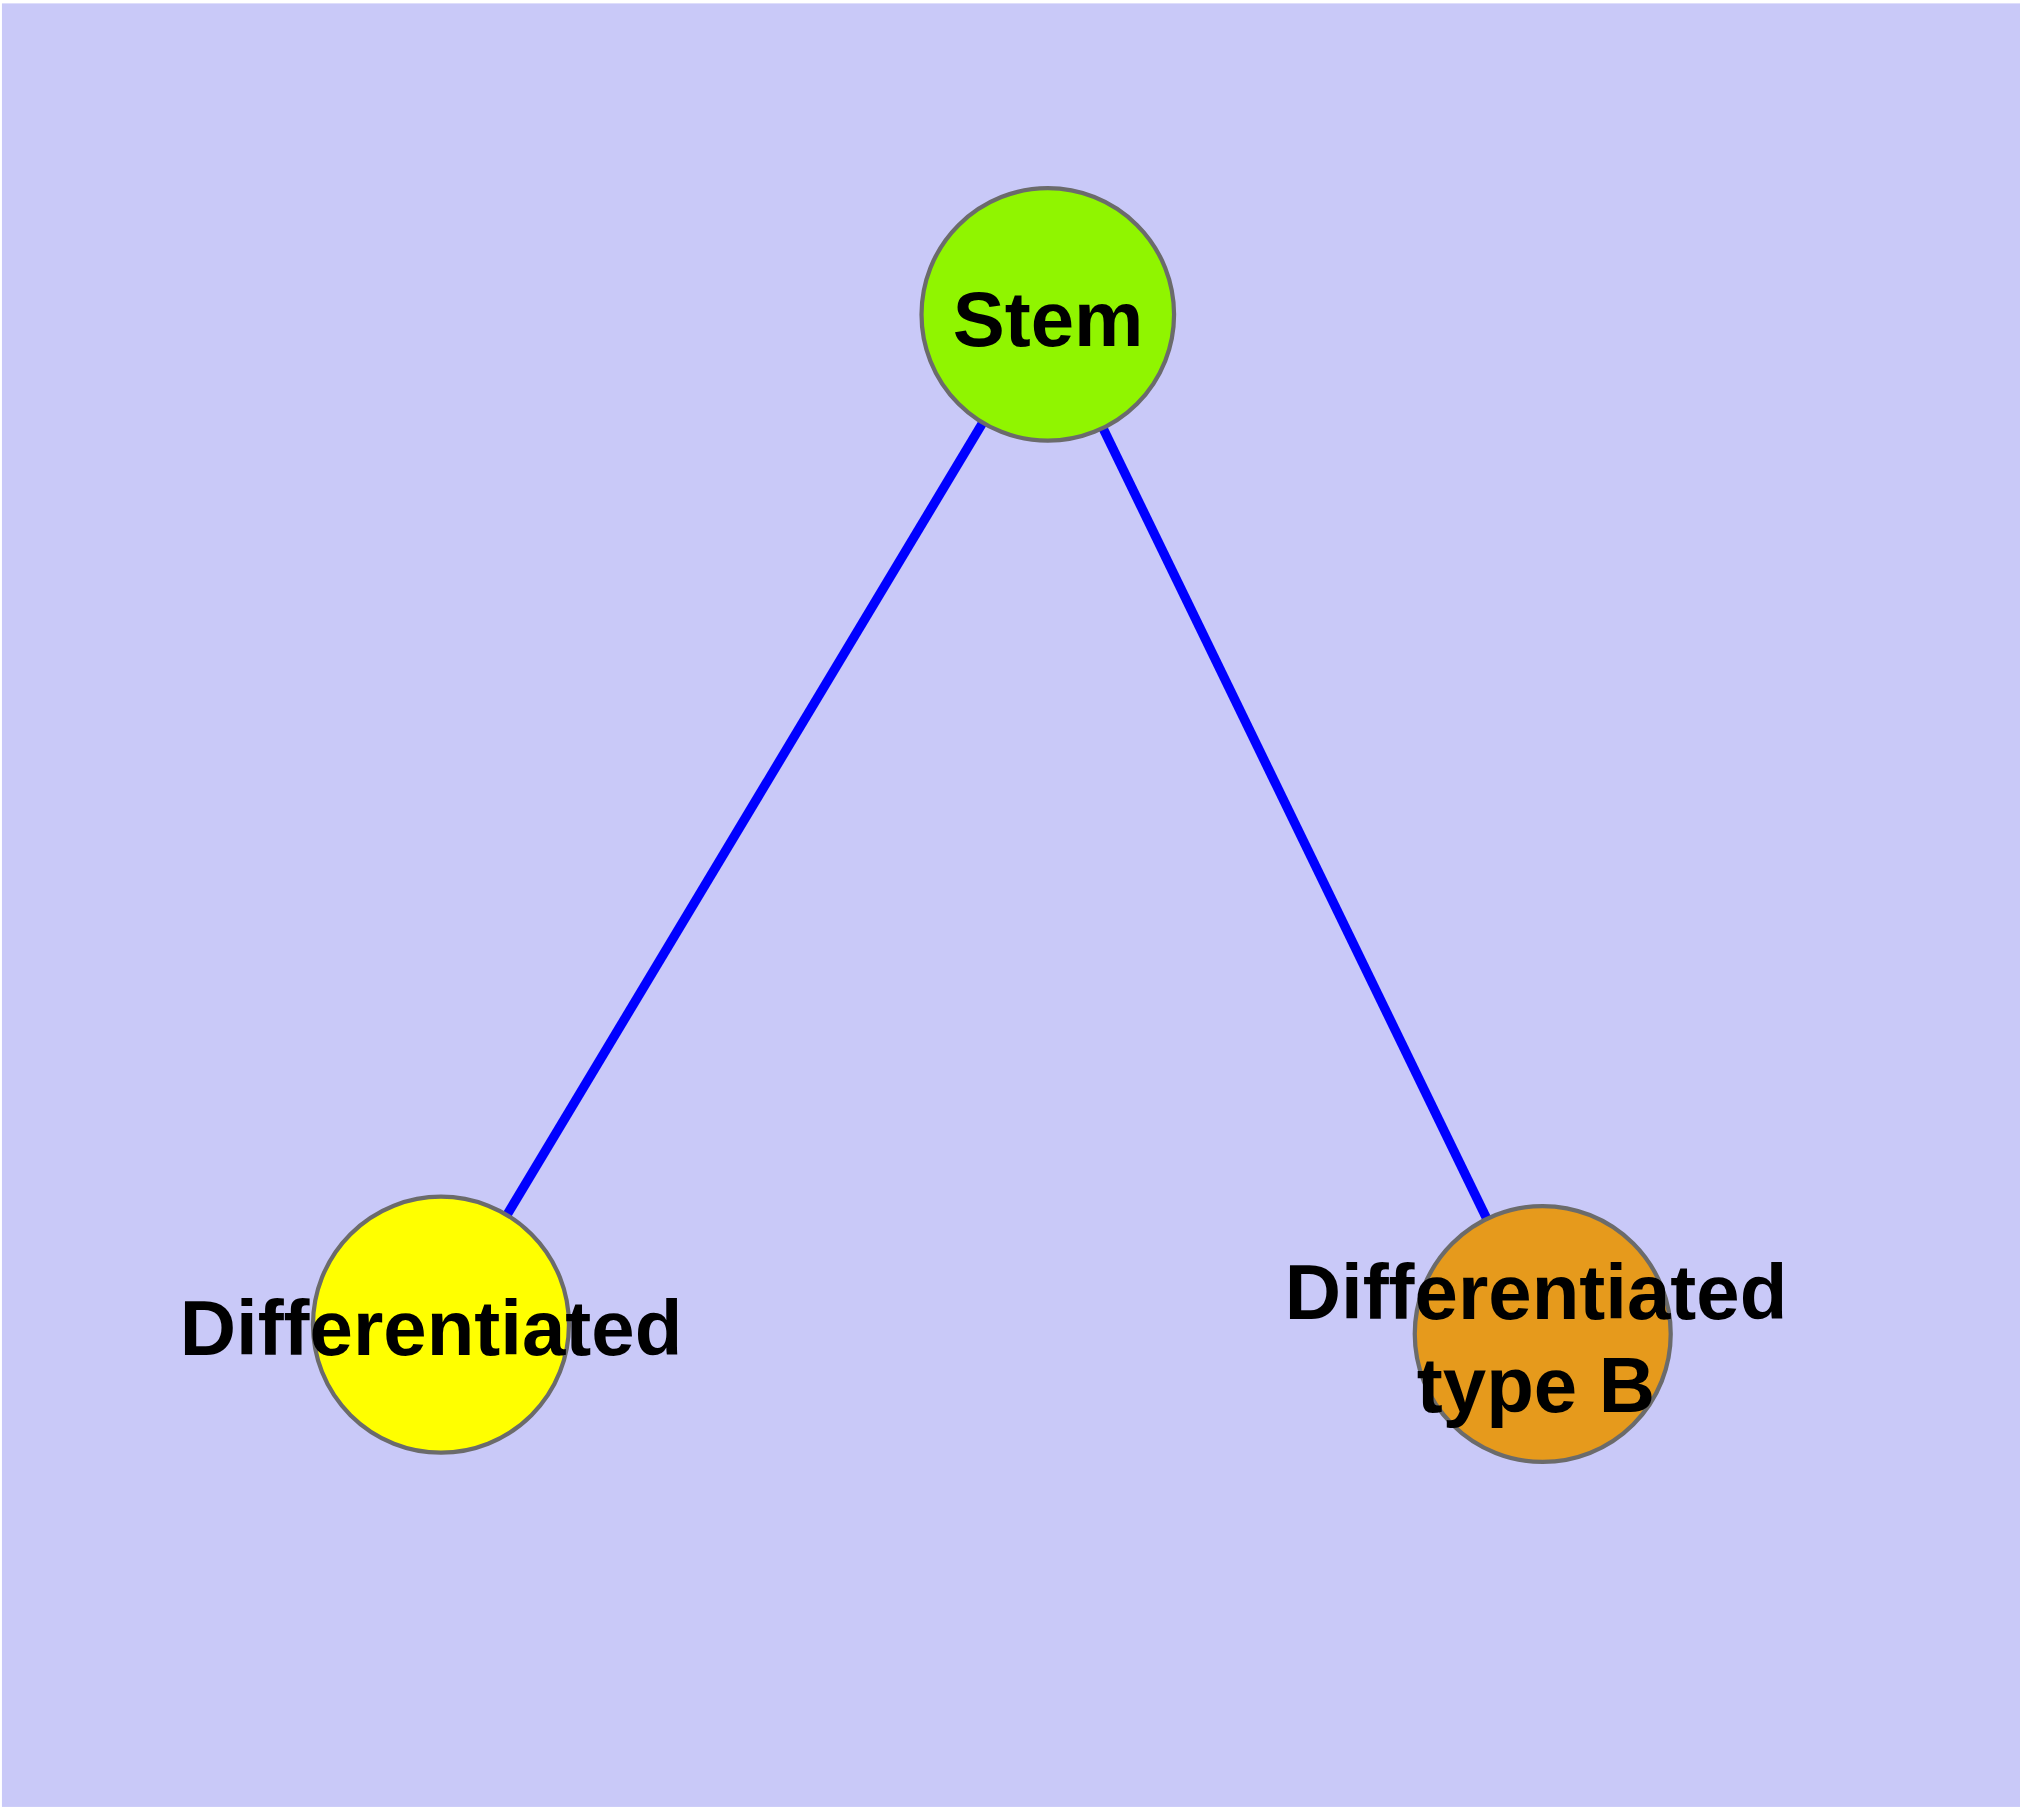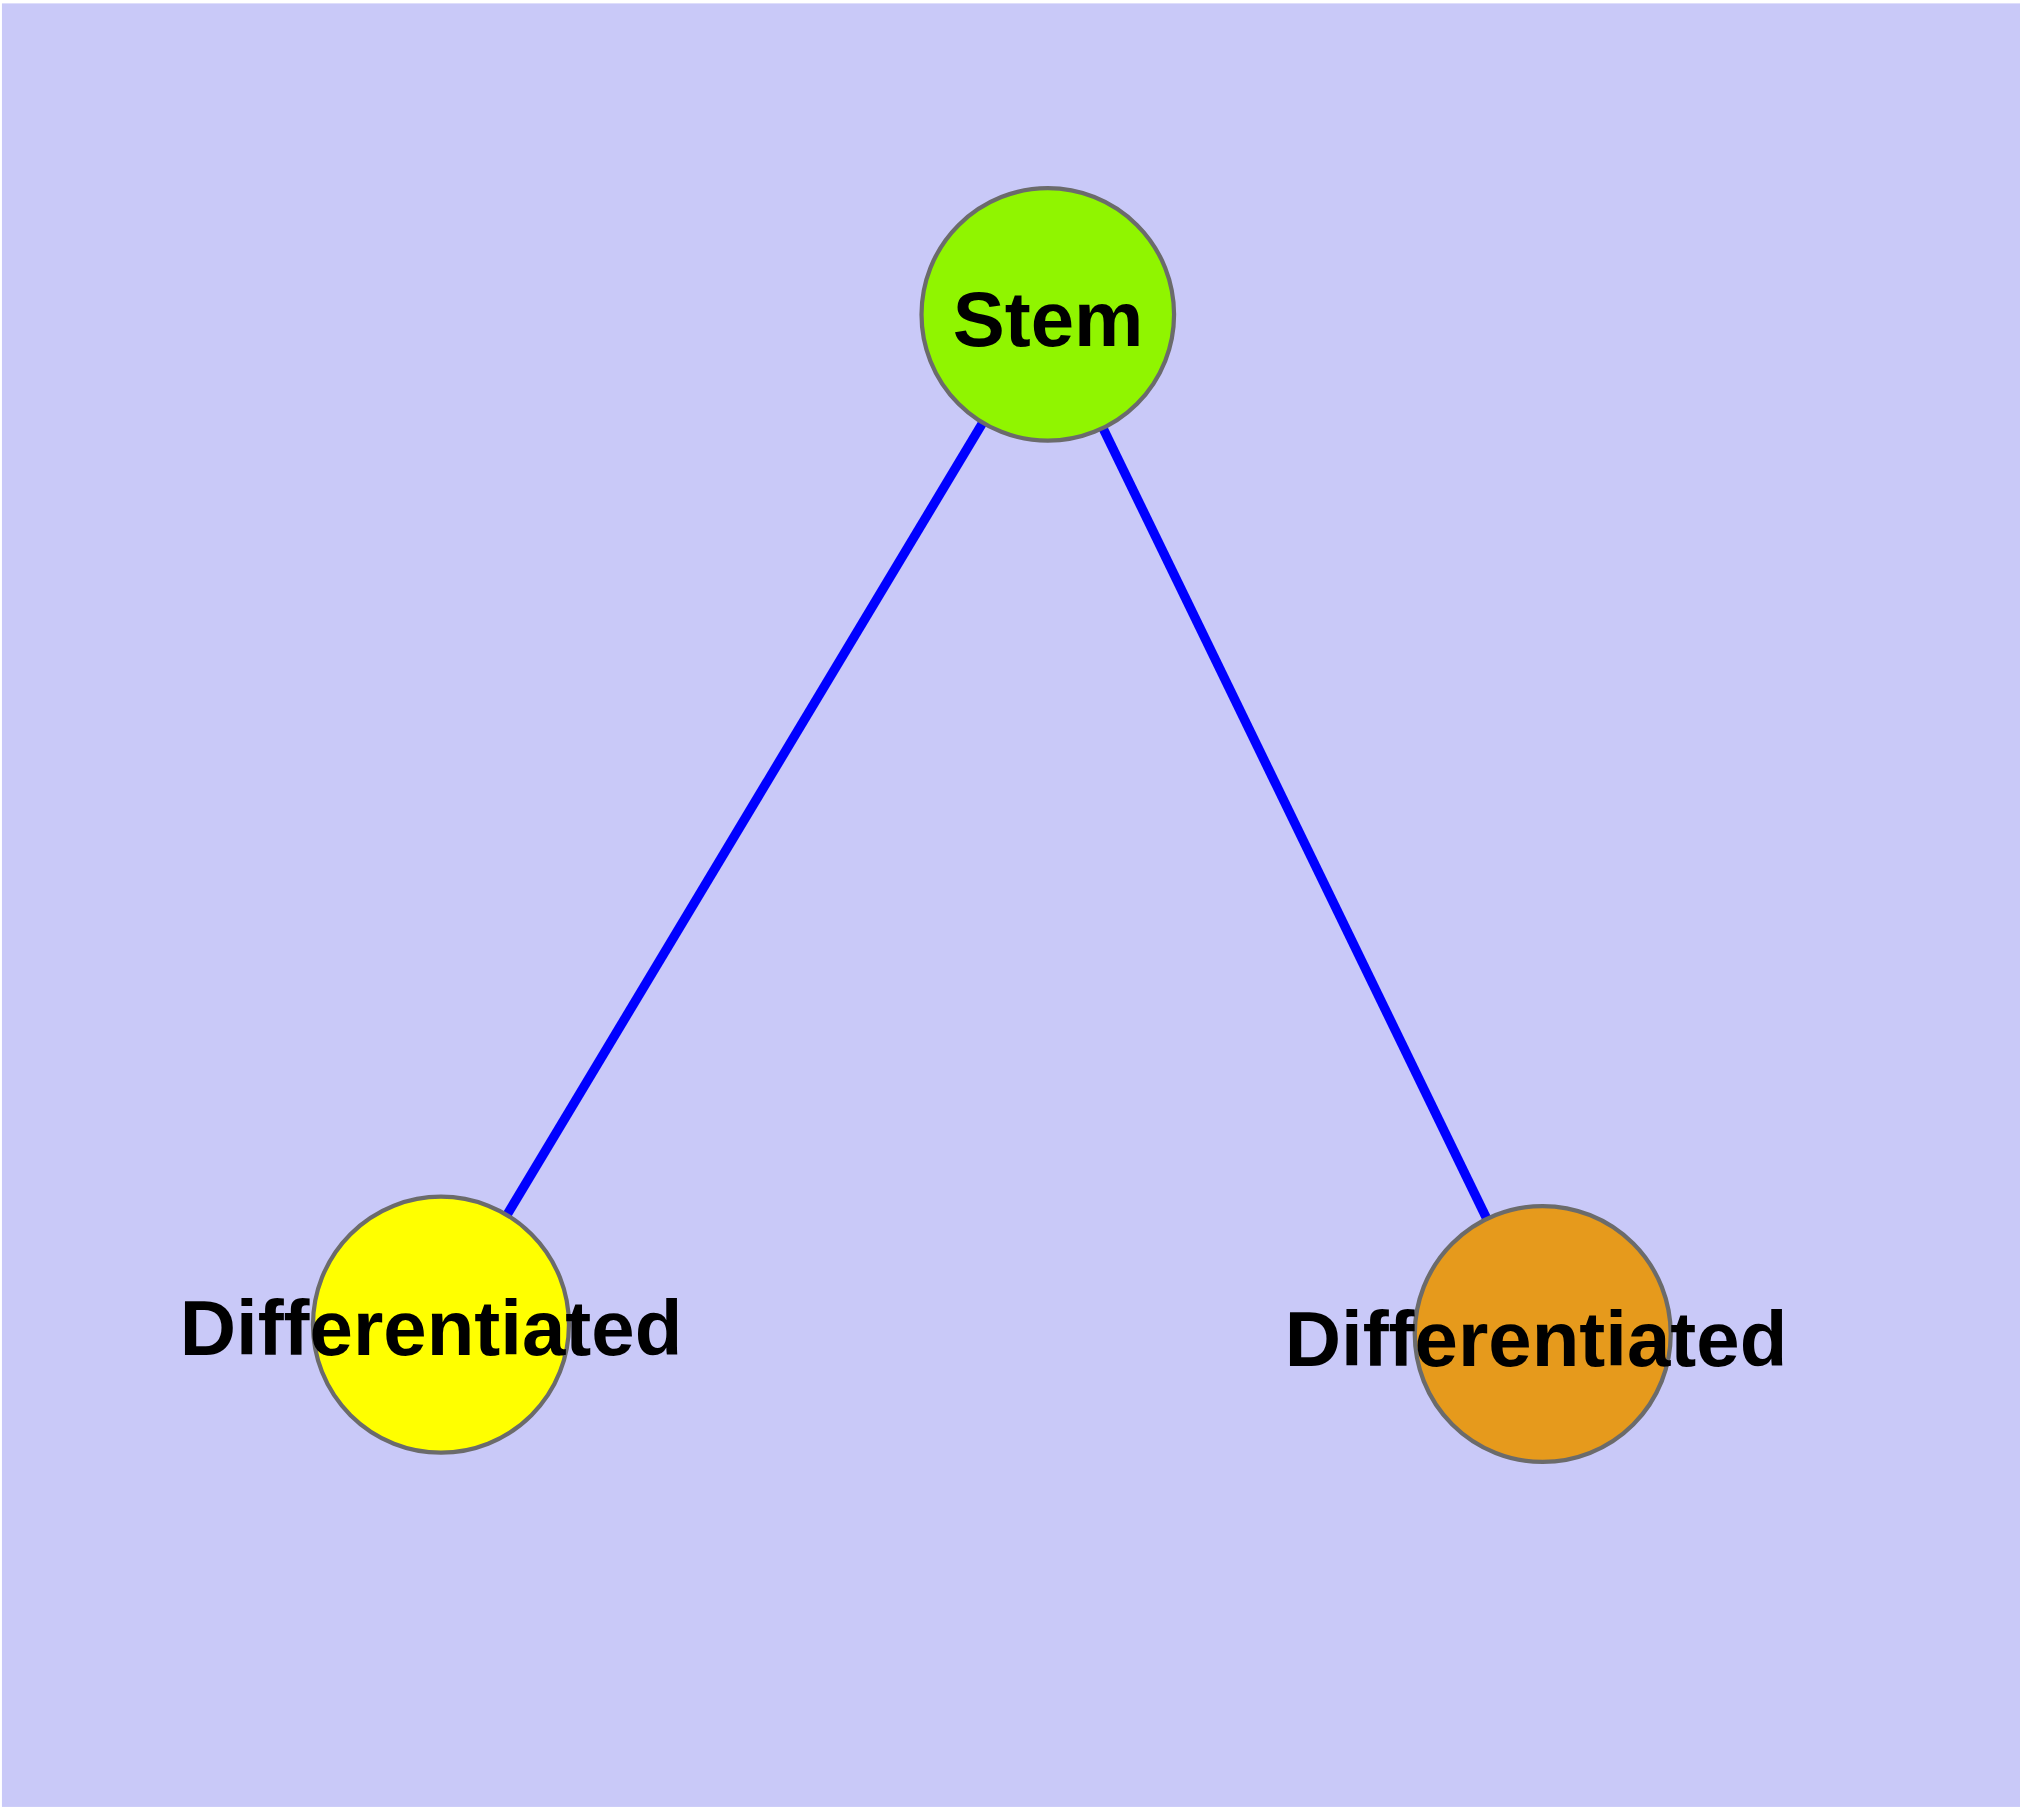--- a/index.html
+++ b/index.html
@@ -56,16 +56,17 @@
   <div class="node-label" style="left:1048px; top:319px;">
     <span>Stem</span>
   </div>
 
   <div class="node-label" style="left:431px; top:1328px;">
     <div>Differentiated</div>
   </div>
 
   <div class="node-label" style="left:1536px; top:1339px;">
     <div>Differentiated</div>
+    <div>type B</div>
   </div>
 
 </div>
 
 
 </body></html>

